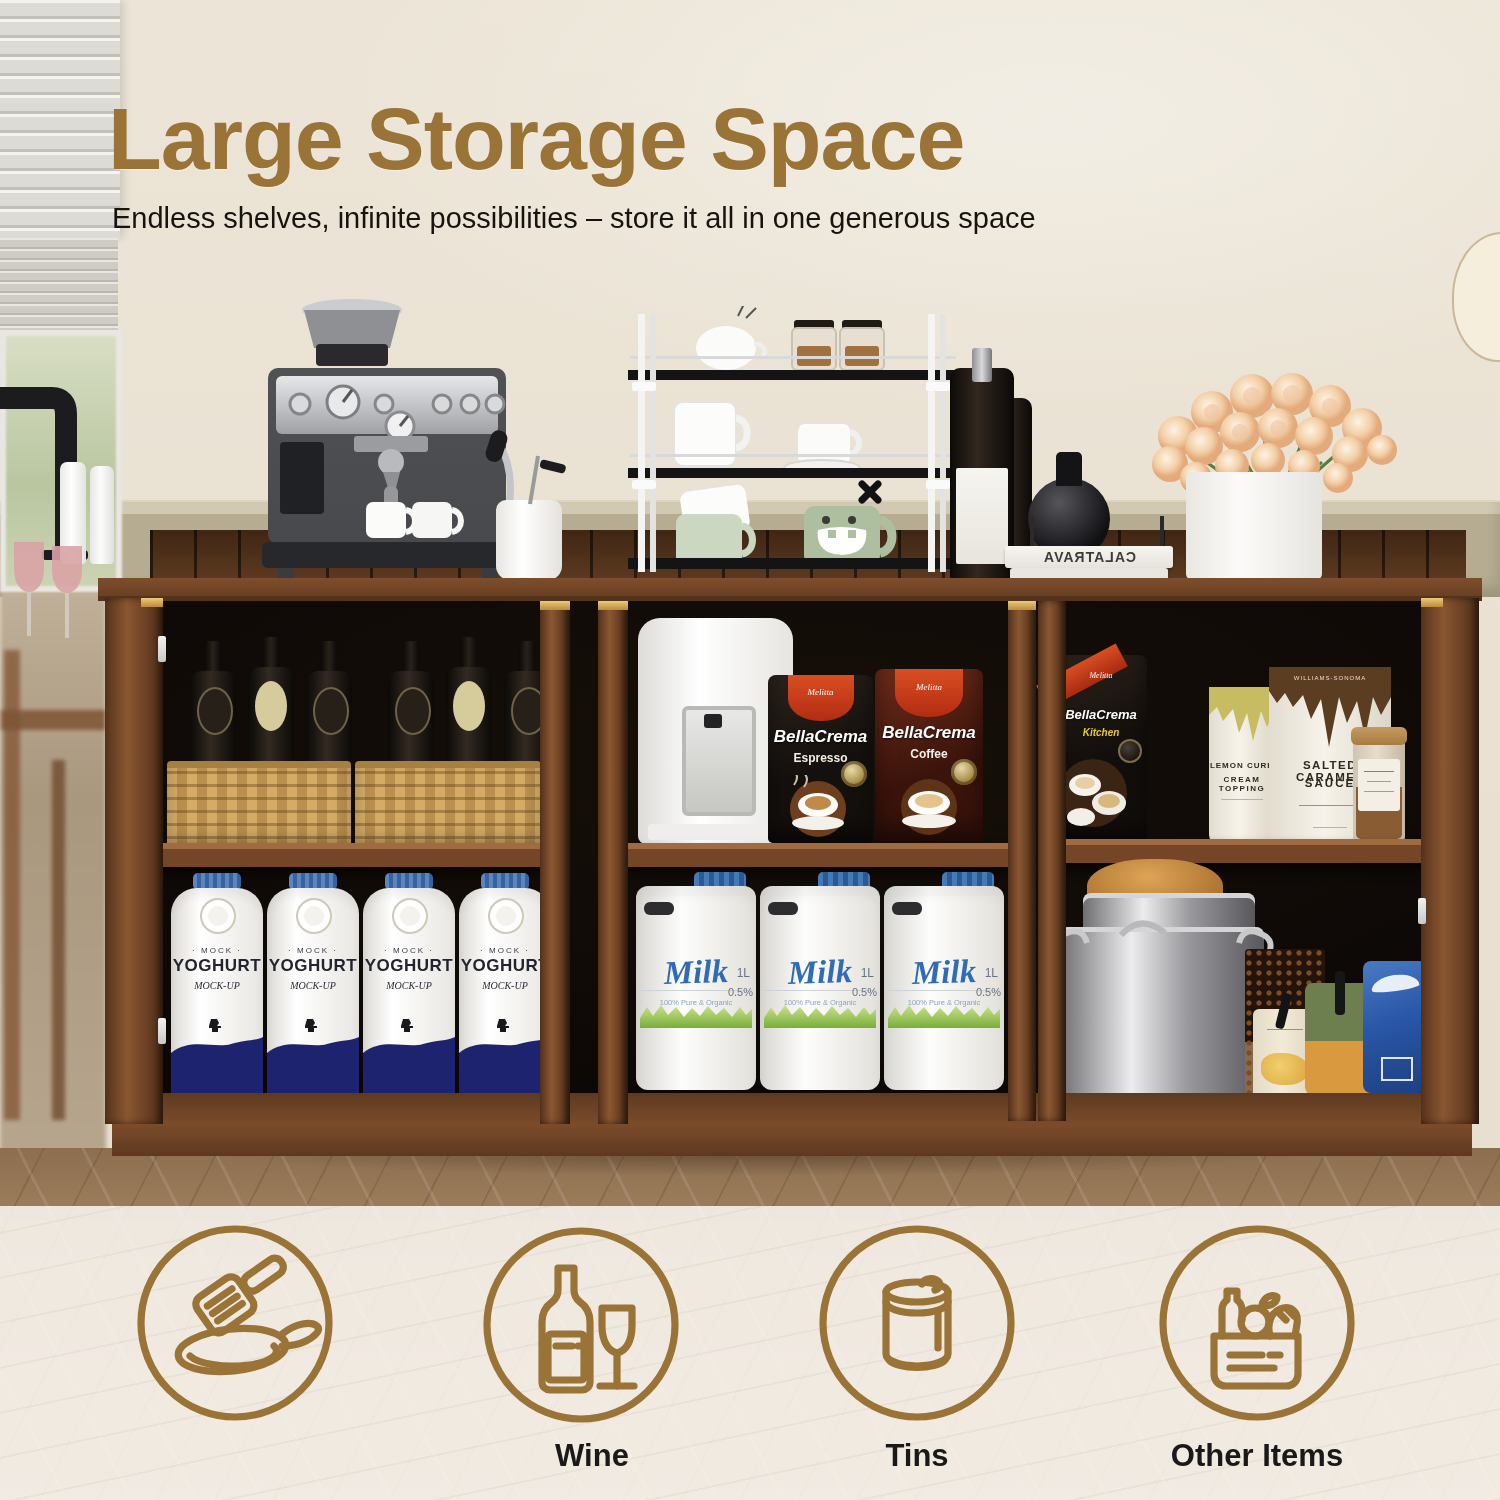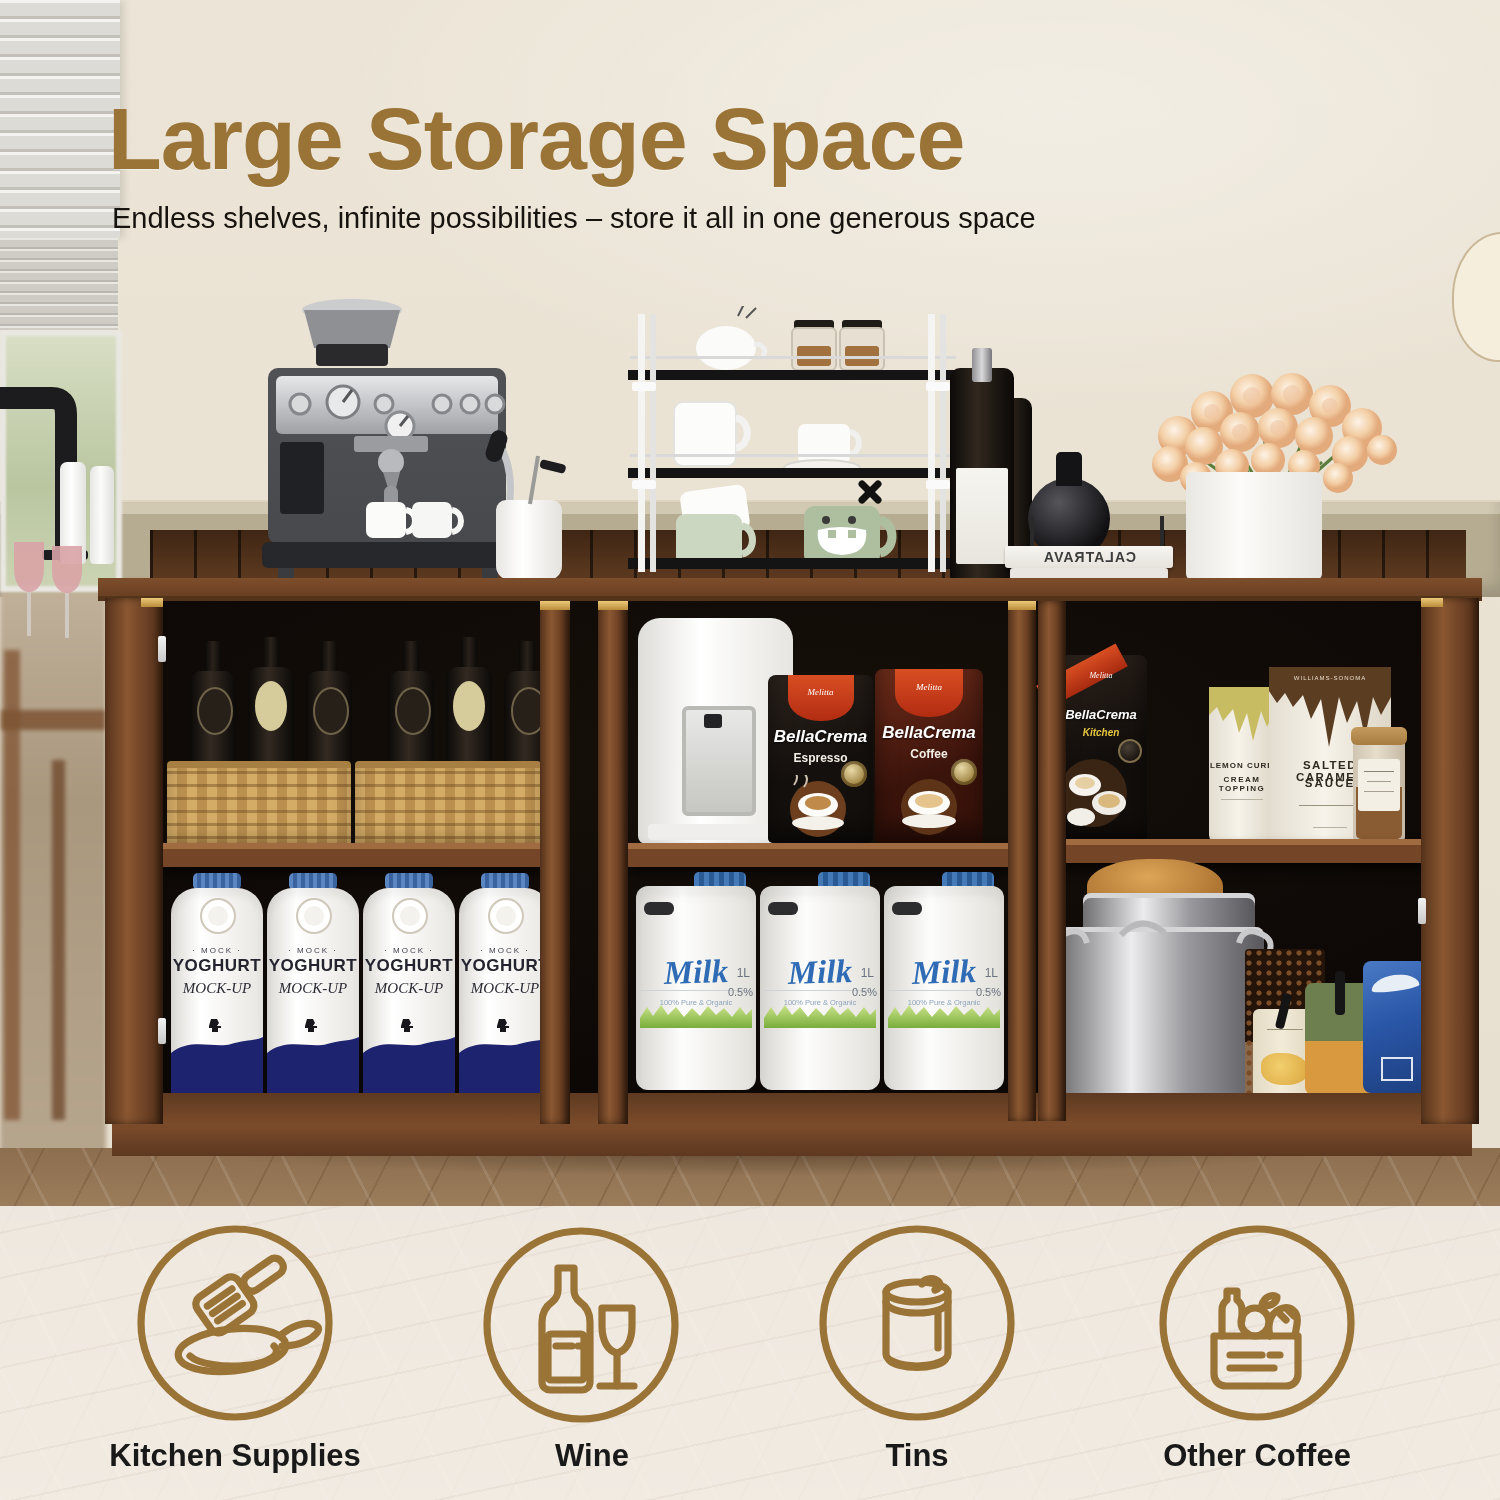--- a/index.html
+++ b/index.html
@@ -61,21 +61,21 @@
   .yog{width:92px;height:222px}
   .yog-cap{position:absolute;left:22px;top:0;width:48px;height:17px;border-radius:5px;
     background:repeating-linear-gradient(90deg,#5b86c2 0 4px,#38639e 4px 8px)}
   .yog-body{position:absolute;left:0;top:15px;width:92px;height:207px;border-radius:26px 26px 8px 8px;
     background:linear-gradient(90deg,#dcdad5,#ffffff 32%,#e8e6e1);box-shadow:inset 0 8px 8px rgba(0,0,0,.06)}
   .yog-seal{position:absolute;left:29px;top:10px;width:32px;height:32px;border-radius:50%;
     background:#f4f2ed;border:2px solid #cfc9ba;box-shadow:inset 0 0 0 6px #fff}
   .yog-t1{position:absolute;top:58px;width:100%;text-align:center;font-size:8px;letter-spacing:2px;color:#3a3a44}
   .yog-t2{position:absolute;top:68px;width:100%;text-align:center;font-size:17px;font-weight:bold;
     letter-spacing:.5px;color:#24242e}
-  .yog-t3{position:absolute;top:92px;width:100%;text-align:center;font-size:15px;font-style:italic;
+  .yog-t3{position:absolute;top:92px;width:100%;text-align:center;font-size:10px;font-style:italic;
     font-family:"Liberation Serif",serif;color:#2a2a34}
   .yog-wave{position:absolute;left:0;bottom:0;width:100%;height:78px}
 
   
   .jug{width:120px;height:218px}
   .jug-body{position:absolute;left:0;top:14px;width:120px;height:204px;border-radius:12px;
     background:linear-gradient(90deg,#d8d6d1,#fdfdfc 38%,#e2e0da);box-shadow:inset 0 10px 10px rgba(0,0,0,.05)}
   .jug-cap{position:absolute;left:58px;top:0;width:52px;height:20px;border-radius:5px;
     background:repeating-linear-gradient(90deg,#447ab8 0 5px,#2a5a94 5px 10px)}
   .jug-slot{position:absolute;left:8px;top:16px;width:30px;height:13px;border-radius:6px;background:#2d2d30}
@@ -599,21 +599,20 @@
       <rect x="68" y="62" width="50" height="42" rx="9"></rect>
       <line x1="78" y1="74" x2="108" y2="74"></line>
       <line x1="78" y1="83" x2="108" y2="83"></line>
       <line x1="78" y1="92" x2="108" y2="92"></line>
       <rect x="120" y="72" width="44" height="17" rx="8"></rect>
     </g>
     <ellipse cx="102" cy="132" rx="54" ry="21" transform="rotate(-6 102 132)"></ellipse>
     <path d="M60,138 a44,15 0 0 0 84,-10"></path>
     <path d="M152,116 c14,-11 29,-13 35,-8 c5,4 -3,11 -11,15 c-8,4 -17,5 -24,5"></path>
   </svg>
-  <div class="abs catlabel" style="left:55px;top:1438px">Kitchen Supplies</div>
 
   <svg class="abs cicon" style="left:476px;top:1220px" width="210" height="210" viewBox="0 0 210 210">
     <circle cx="105" cy="105" r="94"></circle>
     <path d="M82,48 h16 v22 c0,5 2,9 6,12 c7,5 10,12 10,20 v60 c0,5 -4,8 -8,8 h-32 c-4,0 -8,-3 -8,-8 v-60 c0,-8 3,-15 10,-20 c4,-3 6,-7 6,-12 z"></path>
     <rect x="72" y="114" width="36" height="46" rx="3"></rect>
     <line x1="80" y1="126" x2="96" y2="126"></line>
     <line x1="102" y1="126" x2="106" y2="126"></line>
     <path d="M126,88 v18 c0,15 6,25 15,27 c9,-2 15,-12 15,-27 v-18 z"></path>
     <line x1="141" y1="133" x2="141" y2="166"></line>
     <line x1="124" y1="166" x2="158" y2="166"></line>
@@ -637,15 +636,15 @@
     <line x1="78" y1="137" x2="110" y2="137"></line>
     <line x1="118" y1="137" x2="128" y2="137"></line>
     <line x1="78" y1="150" x2="122" y2="150"></line>
     <path d="M70,118 v-26 c0,-5 2,-8 5,-10 v-9 h10 v9 c3,2 5,5 5,10 v10"></path>
     <circle cx="103" cy="104" r="14"></circle>
     <path d="M110,87 c2,-9 11,-11 15,-8 c0,6 -7,10 -15,8"></path>
     <path d="M118,118 c-3,-11 0,-23 10,-27 c10,-4 19,2 17,15 l-2,12"></path>
     <line x1="128" y1="96" x2="134" y2="102"></line>
     <line x1="136" y1="92" x2="142" y2="98"></line>
   </svg>
-  <div class="abs catlabel" style="left:1077px;top:1438px">Other Coffee</div>
+  <div class="abs catlabel" style="left:1077px;top:1438px">Other Items</div>
 
 </div>
 
 </body></html>

